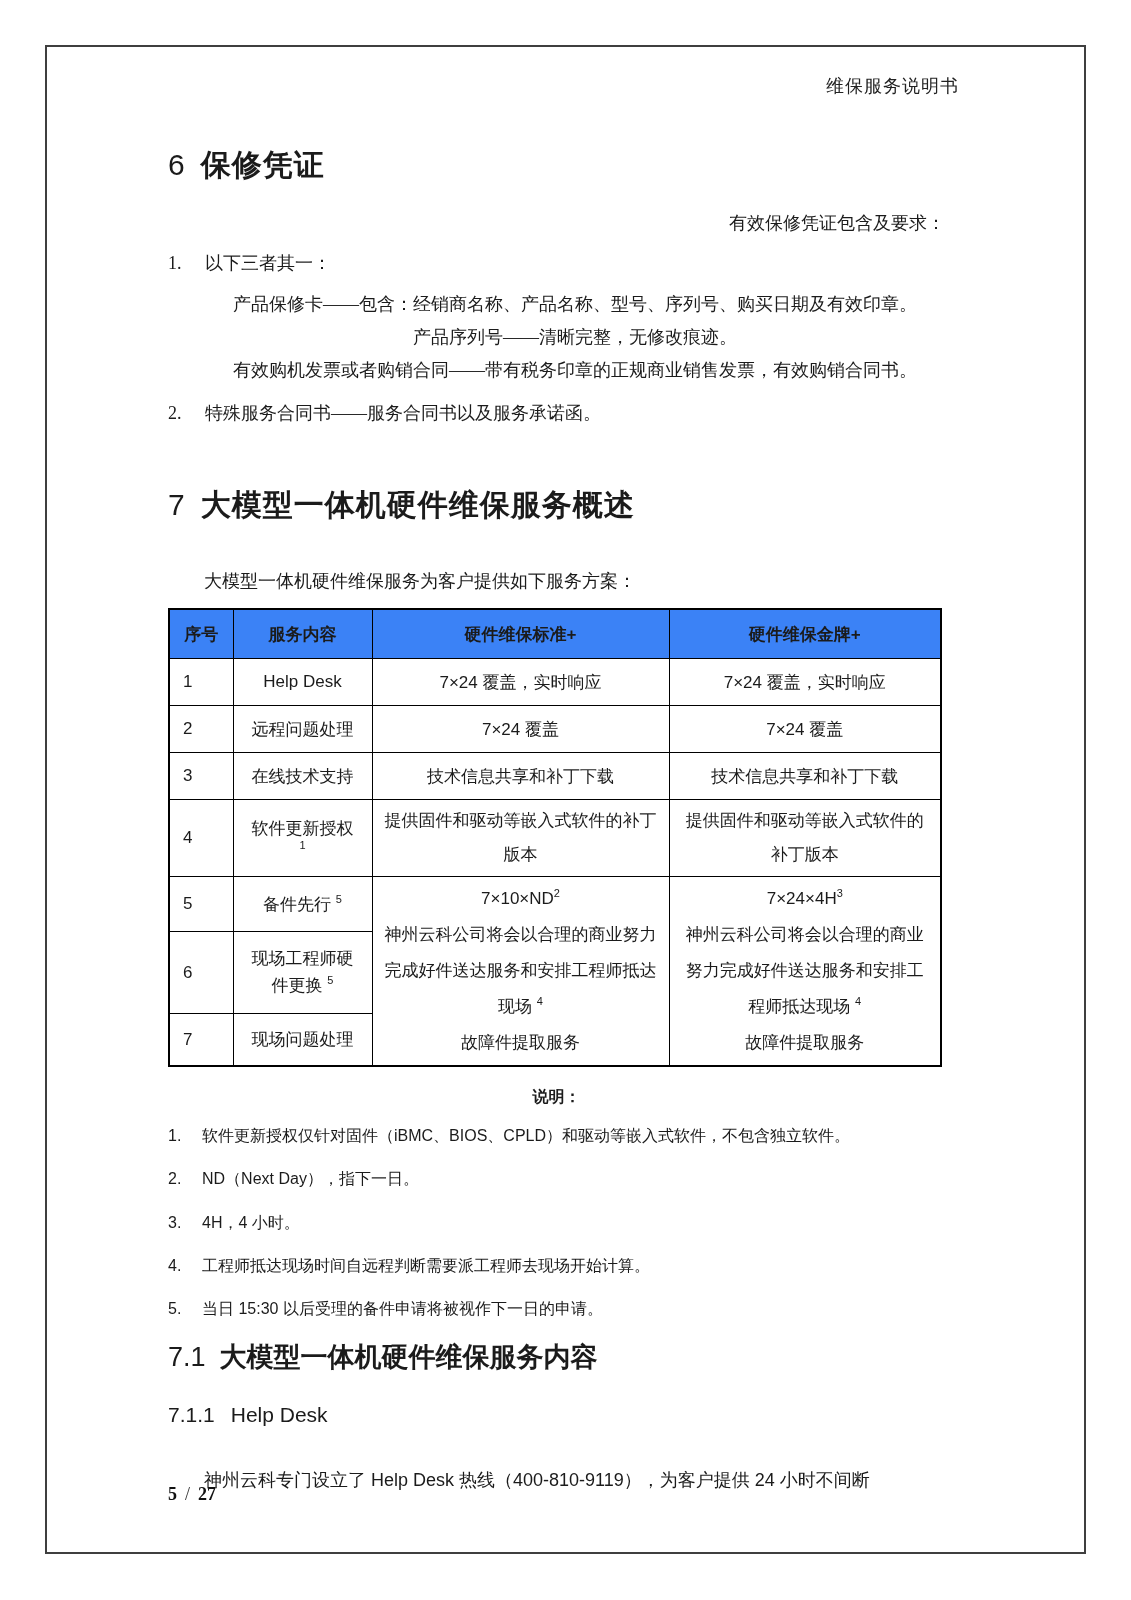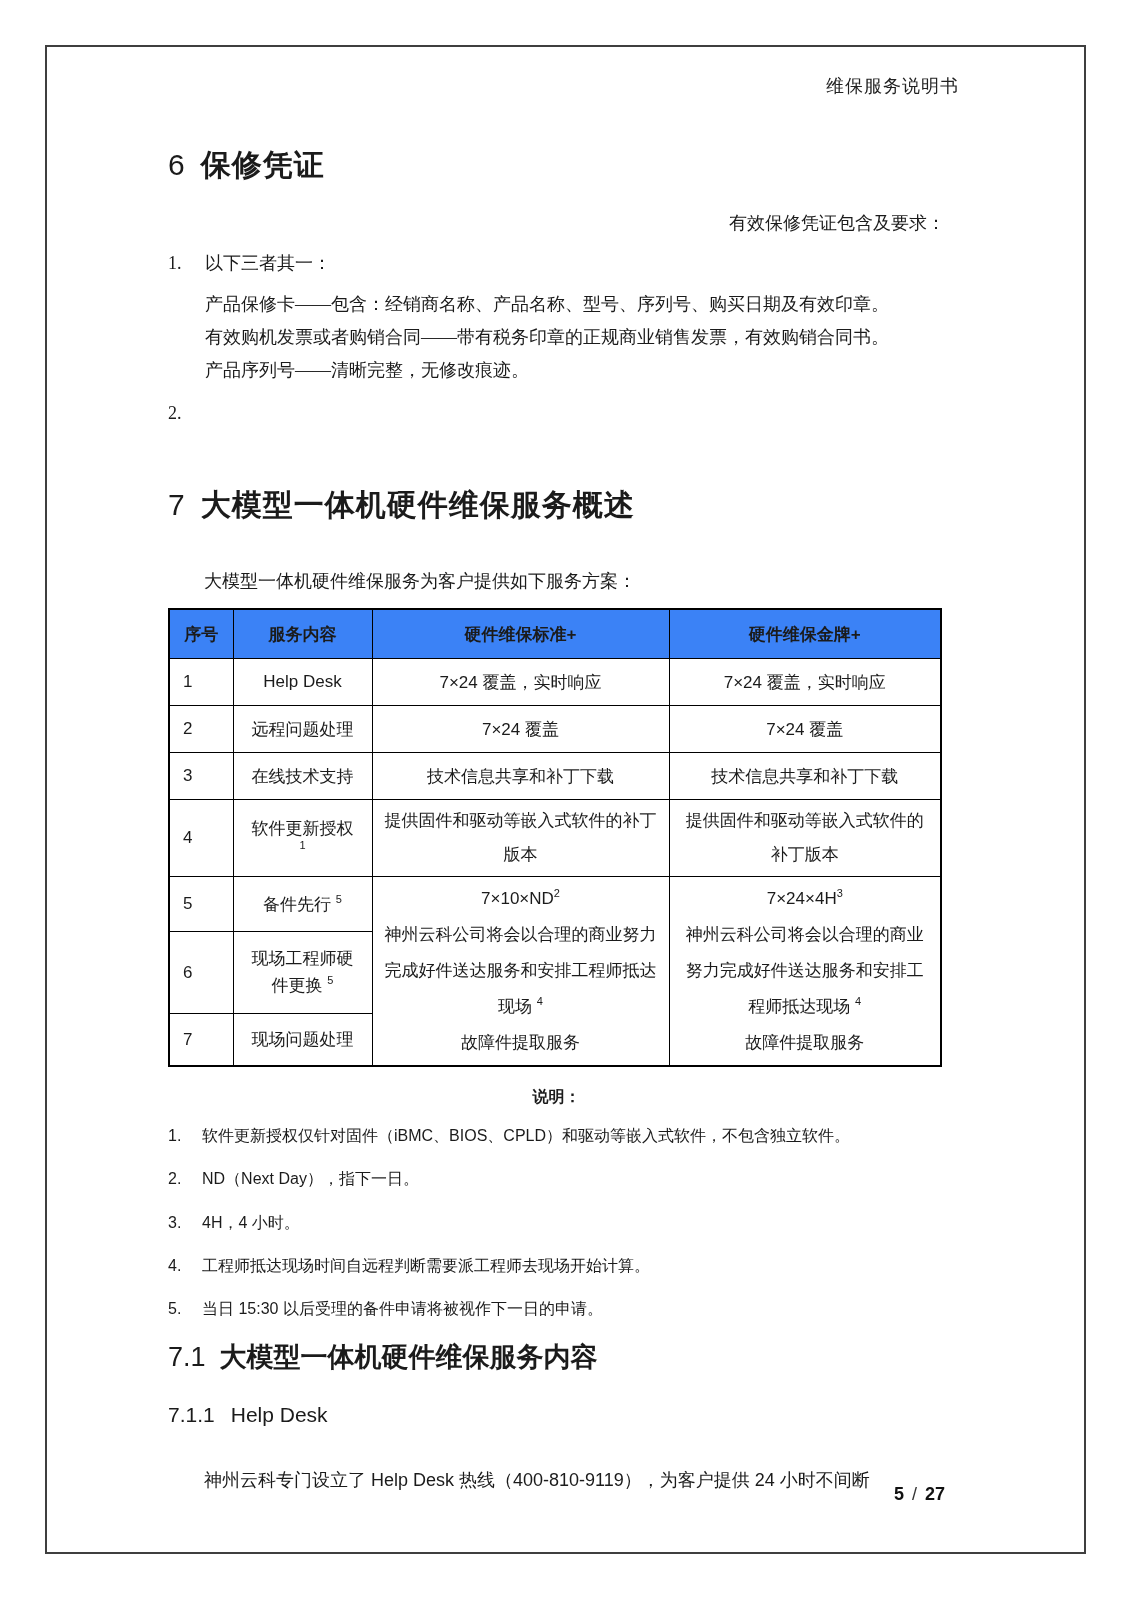--- a/index.html
+++ b/index.html
@@ -23,21 +23,21 @@
   }
   h1.sect { margin-top:138px; font-size:30px; line-height:1.25; font-weight:700; letter-spacing:1px; }
   h1.sect .num, h2.sect .num, h3.sub .num { font-weight:400; margin-right:16px; letter-spacing:0; }
   .serif { font-family:"Liberation Serif","DejaVu Serif",serif; }
   p.intro6 { margin-top:27px; font-size:18px; line-height:1.4;text-align:right; }
   ol.proof { list-style:none; }
   .proof-item { display:flex; font-size:18px; line-height:1.4; }
   .proof-item .li-num { width:37px; flex:0 0 37px; }
   .li-1 { margin-top:15px; }
   .li-2 { margin-top:14px; }
-  .sub-lines { margin:12px 0 14px 37px; font-size:18px; line-height:33px; }
+  .sub-lines { margin:12px 0 14px 37px; font-size:18px; line-height:33px;text-align:center; }
   h1.sect7 { margin-top:60px; }
   p.intro7 { margin-top:45px; font-size:18px; line-height:1.4; text-indent:2em; }
 
   table.svc {
     margin-top:14px; width:772px; border-collapse:collapse;
     border:2px solid #000; table-layout:fixed;
     font-size:17px;
   }
   table.svc col.c1 { width:64px; }
   table.svc col.c2 { width:139px; }
@@ -63,22 +63,22 @@
   p.notes-label { margin-top:20px; font-size:16px; font-weight:700;text-align:center; }
   ol.notes { list-style:none; margin-top:16px; }
   .note-item { display:flex; font-size:16px; line-height:1.45; margin-bottom:20px; }
   .note-item .li-num { width:34px; flex:0 0 34px; }
   h2.sect { margin-top:12px; font-size:27px; line-height:1.3; font-weight:700; }
   h2.sect .num { font-weight:400; margin-right:14px; }
   h3.sub { margin-top:26px; font-size:21px; line-height:1.3; font-weight:400; }
   h3.sub .num { margin-right:16px; }
   p.helpdesk { margin-top:39px; font-size:18px; line-height:1.4; text-indent:2em; }
   .doc-footer {
-    position:absolute; left:168px; width:777px; top:1484px; text-align:right;
-    font-family:Liberation Sans, sans-serif;
+    position:absolute; left:168px; width:777px; top:1484px; text-align:left;
+    font-family:Liberation Serif, serif;
     font-size:18px; font-weight:600; color:#111;
   }
   .doc-footer .sep { font-weight:400; padding:0 8px; color:#333; }
 </style>
 </head>
 <body>
 
 <div class="page-frame"></div>
 
 <div class="doc-header">维保服务说明书</div>
@@ -89,25 +89,26 @@
 
   <p class="intro6 serif">有效保修凭证包含及要求：</p>
 
   <ol class="proof serif">
     <li class="proof-item li-1">
       <span class="li-num">1.</span>
       <span>以下三者其一：</span>
     </li>
     <div class="sub-lines">
       <div>产品保修卡——包含：经销商名称、产品名称、型号、序列号、购买日期及有效印章。</div>
+      <div>产品序列号——清晰完整，无修改痕迹。</div>
       <div>有效购机发票或者购销合同——带有税务印章的正规商业销售发票，有效购销合同书。</div>
-      <div>产品序列号——清晰完整，无修改痕迹。</div>
     </div>
     <li class="proof-item li-2">
       <span class="li-num">2.</span>
+      <span>特殊服务合同书——服务合同书以及服务承诺函。</span>
     </li>
   </ol>
 
   <h1 class="sect sect7"><span class="num">7</span><span>大模型一体机硬件维保服务概述</span></h1>
 
   <p class="intro7">大模型一体机硬件维保服务为客户提供如下服务方案：</p>
 
   <table class="svc">
     <colgroup>
         <col class="c1">

